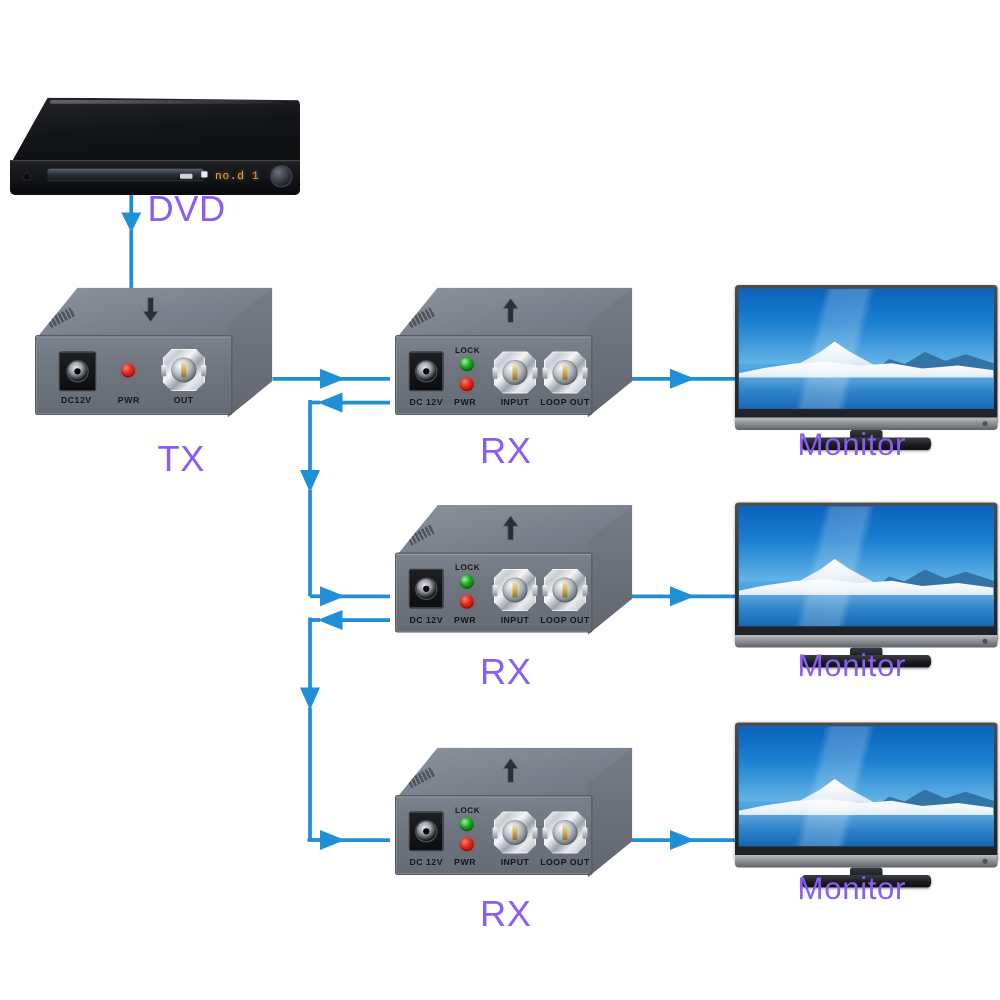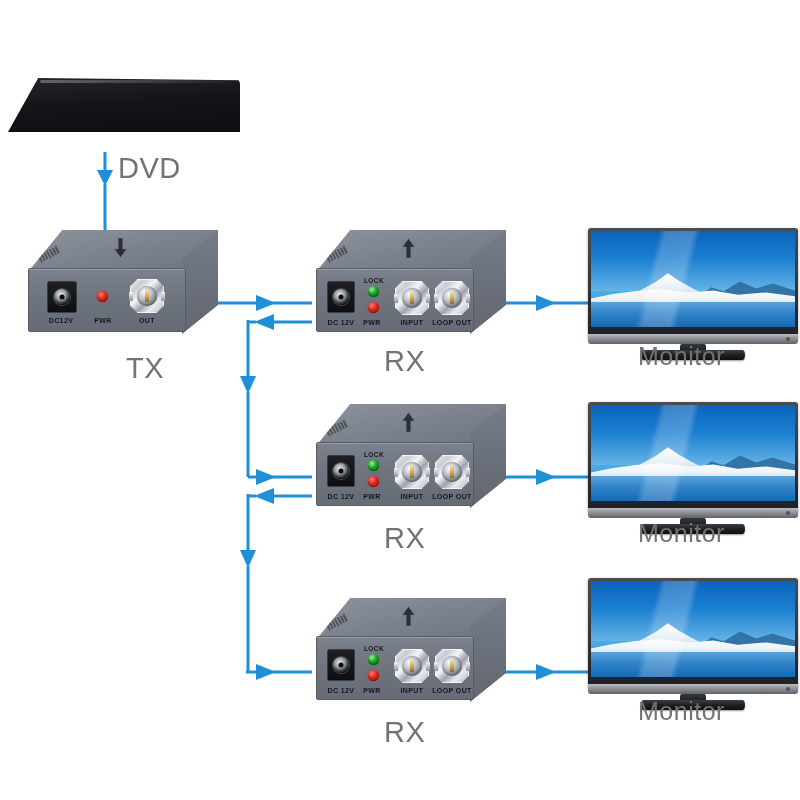--- a/index.html
+++ b/index.html
@@ -17,21 +17,21 @@
   #stage {
     position: absolute;
     left: 0; top: 0;
     width: 800px; height: 800px;
   }
 
   
   .caption {
     position: absolute;
     font-family: "Liberation Sans", sans-serif;
-    color: #737373;
+    color: #8b5cf6;
     white-space: nowrap;
     letter-spacing: 0.5px;
   }
   .caption.big   { font-size: 29px; }
   .caption.mon   { font-size: 25px; font-weight: 400; }
 
   
   .dvd {
     position: absolute;
     left: 8px; top: 78px;
@@ -429,20 +429,29 @@
     </g>
     <g>
       <line x1="505" y1="672" x2="538" y2="672" stroke="#1f8fd8" stroke-width="3"></line>
       <path d="M536,664 L556,672 L536,680 z" fill="#1f8fd8"></path>
       <line x1="552" y1="672" x2="590" y2="672" stroke="#1f8fd8" stroke-width="3"></line>
     </g>
   </svg>
 
   <div class="dvd">
     <div class="dvd-top"></div>
+    <div class="dvd-face">
+      <div class="dvd-eye"></div>
+      <div class="dvd-slot"></div>
+      <div class="dvd-btn b1"></div>
+      <div class="dvd-btn b2"></div>
+      <div class="dvd-disp">no.d 1</div>
+      <div class="dvd-btn b3"></div>
+      <div class="dvd-knob"></div>
+    </div>
   </div>
   <div class="caption big" style="left:118px; top:152px;">DVD</div>
 
   <div class="device" style="left:28px; top:230px;">
     <div class="dev-top">
       <div class="dev-brand"></div>
       <svg class="top-arrow" style="left:86px; top:8px;" viewBox="0 0 13 20">
         <path d="M4.2,0 H8.8 V11 H12.6 L6.5,19.5 L0.4,11 H4.2 Z" fill="#20242a" stroke="#6d737d" stroke-width="0.6"></path>
       </svg>
     </div>

